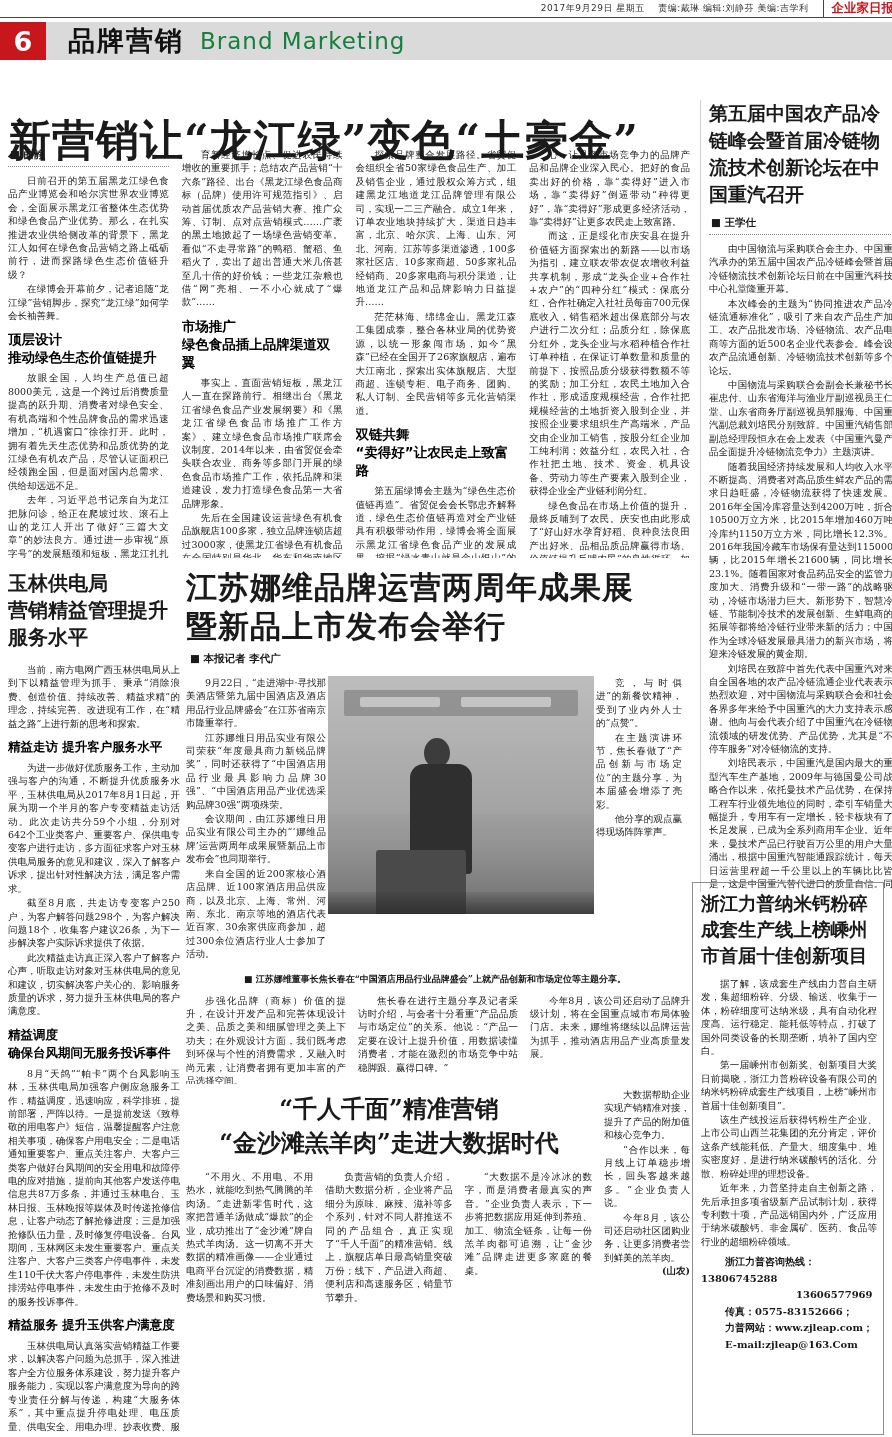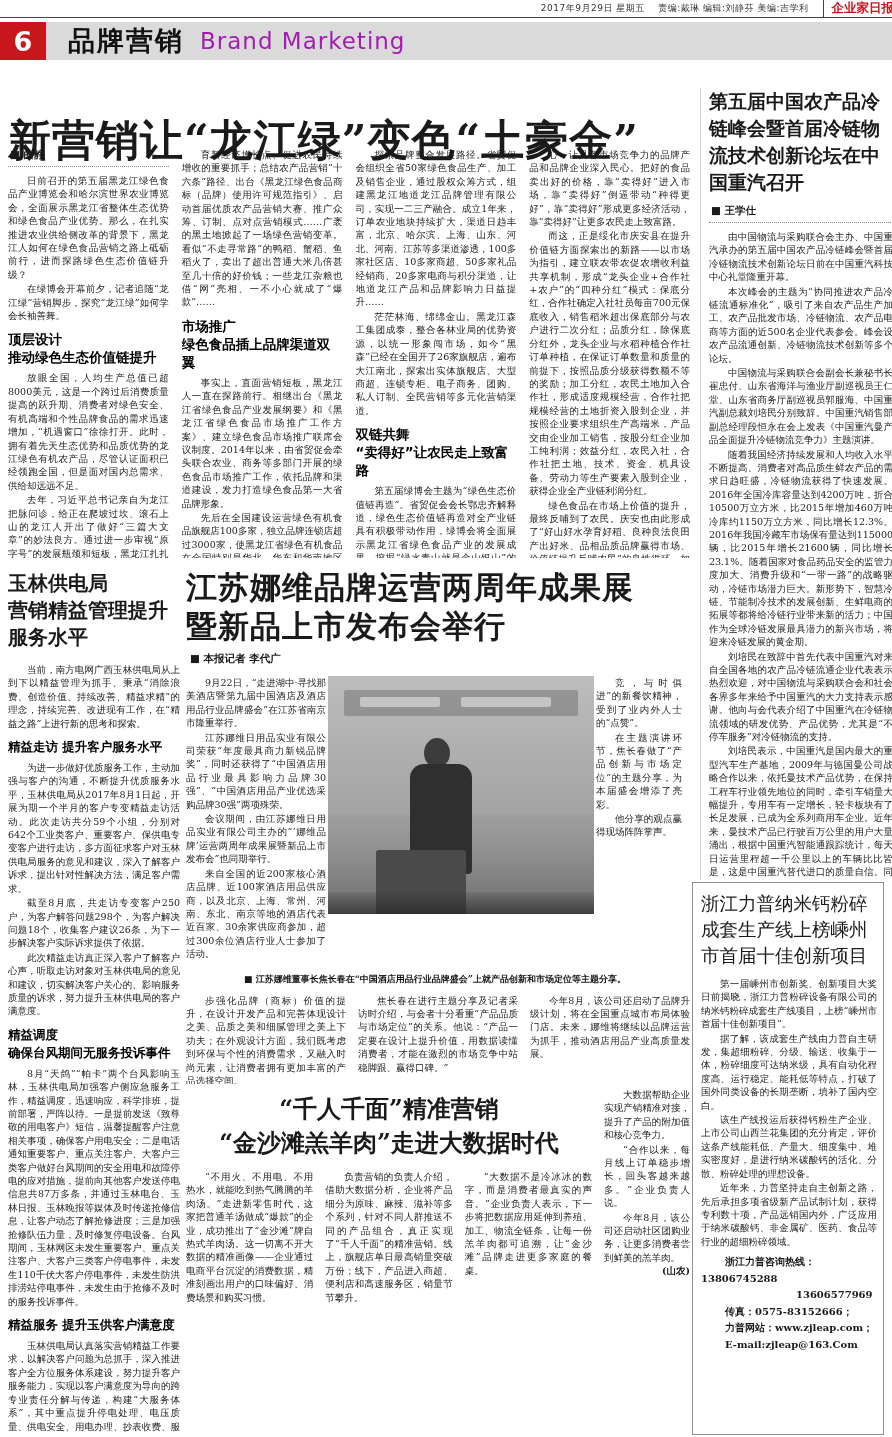--- a/index.html
+++ b/index.html
@@ -16,21 +16,21 @@
   .masthead{font-size:12.5px;font-weight:bold;color:#c8161d;
             border-left:1.5px solid #444;padding:0 6px 0 8px;margin-left:4px;}
 
   
   .banner{position:absolute;left:0;top:22px;width:892px;height:38px;background:#dadada;
           display:flex;align-items:center;
           font-family:"DejaVu Sans","Liberation Sans",sans-serif;}
   .pagenum{width:46px;height:38px;background:#c8161d;color:#fff;font-size:27px;
            font-weight:bold;display:flex;align-items:center;justify-content:center;}
   .sec-cn{font-size:27px;font-weight:bold;color:#111;margin-left:22px;letter-spacing:2px;}
-  .sec-en{font-size:23px;color:#a21caf;margin-left:16px;letter-spacing:1px;}
+  .sec-en{font-size:23px;color:#15803d;margin-left:16px;letter-spacing:1px;}
 
   
   .para{font-size:9.5px;line-height:13.4px;text-align:justify;text-indent:2em;
         margin:0 0 1px 0;}
   .subhead{font-family:"DejaVu Sans","Liberation Sans",sans-serif;font-size:13.5px;
            line-height:18px;font-weight:bold;margin:8px 0 5px 0;white-space:pre-line;
            text-indent:0;color:#000;}
   .byline{font-family:"DejaVu Sans","Liberation Sans",sans-serif;font-size:10.5px;
           font-weight:bold;border-bottom:1px dotted #888;padding:0 0 4px 2px;
           margin-bottom:7px;}
@@ -38,21 +38,21 @@
   .col{overflow:hidden;}
 
   
   .lead-headline{position:absolute;left:8px;top:82px;width:682px;height:58px;
                  font-size:43px;font-weight:bold;letter-spacing:1px;line-height:58px;
                  white-space:nowrap;overflow:hidden;}
   .lead-article{position:absolute;left:8px;top:148px;width:682px;height:410px;
                 display:grid;grid-template-columns:repeat(4,1fr);column-gap:13px;}
 
   
-  .sidebar{position:absolute;left:700px;top:88px;width:184px;height:792px;
+  .sidebar{position:absolute;left:700px;top:100px;width:184px;height:792px;
            border-left:1px solid #cfcfcf;padding-left:8px;overflow:hidden;}
   .sidebar h2{font-size:19px;line-height:27px;font-weight:bold;margin:0 0 8px 0;}
 
   
   .yulin{position:absolute;left:8px;top:562px;width:172px;height:873px;overflow:hidden;}
   .yulin h2{font-size:20px;line-height:27px;font-weight:bold;margin:8px 0 12px 0;
             white-space:pre-line;}
   .yulin .subhead{font-size:12.5px;}
 
   
@@ -84,21 +84,21 @@
   .lamb{position:absolute;left:186px;top:1088px;width:504px;height:347px;
         display:grid;grid-template-columns:1fr 1fr 1fr 86px;grid-template-rows:76px 1fr;
         column-gap:12px;row-gap:6px;}
   .lamb-headline{grid-column:1/4;grid-row:1;text-align:center;font-weight:bold;
         font-size:24px;line-height:34px;white-space:pre-line;align-self:center;}
   .lamb-col4{grid-column:4;grid-row:1/3;}
 
   
   .lipu{position:absolute;left:692px;top:882px;width:192px;height:553px;
         border:1px solid #8f8f8f;padding:8px 6px 6px 8px;box-sizing:border-box;overflow:hidden;}
-  .lipu h2{font-size:18.5px;line-height:26px;font-weight:normal;margin:0 0 8px 0;}
+  .lipu h2{font-size:18.5px;line-height:26px;font-weight:bold;margin:0 0 8px 0;}
   .contact{margin-top:6px;font-weight:bold;font-size:10px;line-height:16.5px;}
   .contact div{text-indent:2.4em;}
   .contact .phone2{text-indent:9.5em;}
 </style>
 </head>
 <body>
 
 <div class="page">
 
   <div class="topbar">
@@ -236,22 +236,22 @@
         <p class="para">负责营销的负责人介绍，借助大数据分析，企业将产品细分为原味、麻辣、滋补等多个系列，针对不同人群推送不同的产品组合，真正实现了“千人千面”的精准营销。线上，旗舰店单日最高销量突破万份；线下，产品进入商超、便利店和高速服务区，销量节节攀升。</p>
       </div>
     <div class="col">
         <p class="para">“大数据不是冷冰冰的数字，而是消费者最真实的声音。”企业负责人表示，下一步将把数据应用延伸到养殖、加工、物流全链条，让每一份羔羊肉都可追溯，让“金沙滩”品牌走进更多家庭的餐桌。</p>
       </div>
   </div>
 
   <div class="lipu">
     <h2>浙江力普纳米钙粉碎成套生产线上榜嵊州市首届十佳创新项目</h2>
     <div>
+        <p class="para">据了解，该成套生产线由力普自主研发，集超细粉碎、分级、输送、收集于一体，粉碎细度可达纳米级，具有自动化程度高、运行稳定、能耗低等特点，打破了国外同类设备的长期垄断，填补了国内空白。</p>
         <p class="para">第一届嵊州市创新奖、创新项目大奖日前揭晓，浙江力普粉碎设备有限公司的纳米钙粉碎成套生产线项目，上榜“嵊州市首届十佳创新项目”。</p>
-        <p class="para">据了解，该成套生产线由力普自主研发，集超细粉碎、分级、输送、收集于一体，粉碎细度可达纳米级，具有自动化程度高、运行稳定、能耗低等特点，打破了国外同类设备的长期垄断，填补了国内空白。</p>
         <p class="para">该生产线投运后获得钙粉生产企业、上市公司山西兰花集团的充分肯定，评价这条产线能耗低、产量大、细度集中、堆实密度好，是进行纳米碳酸钙的活化、分散、粉碎处理的理想设备。</p>
         <p class="para">近年来，力普坚持走自主创新之路，先后承担多项省级新产品试制计划，获得专利数十项，产品远销国内外，广泛应用于纳米碳酸钙、非金属矿、医药、食品等行业的超细粉碎领域。</p>
       </div>
     <div class="contact">
       <div>浙江力普咨询热线：13806745288</div>
       <div class="phone2">13606577969</div>
       <div>传真：0575-83152666；</div>
       <div>力普网站：www.zjleap.com；</div>
       <div>E-mail:zjleap@163.Com</div>
     </div>

